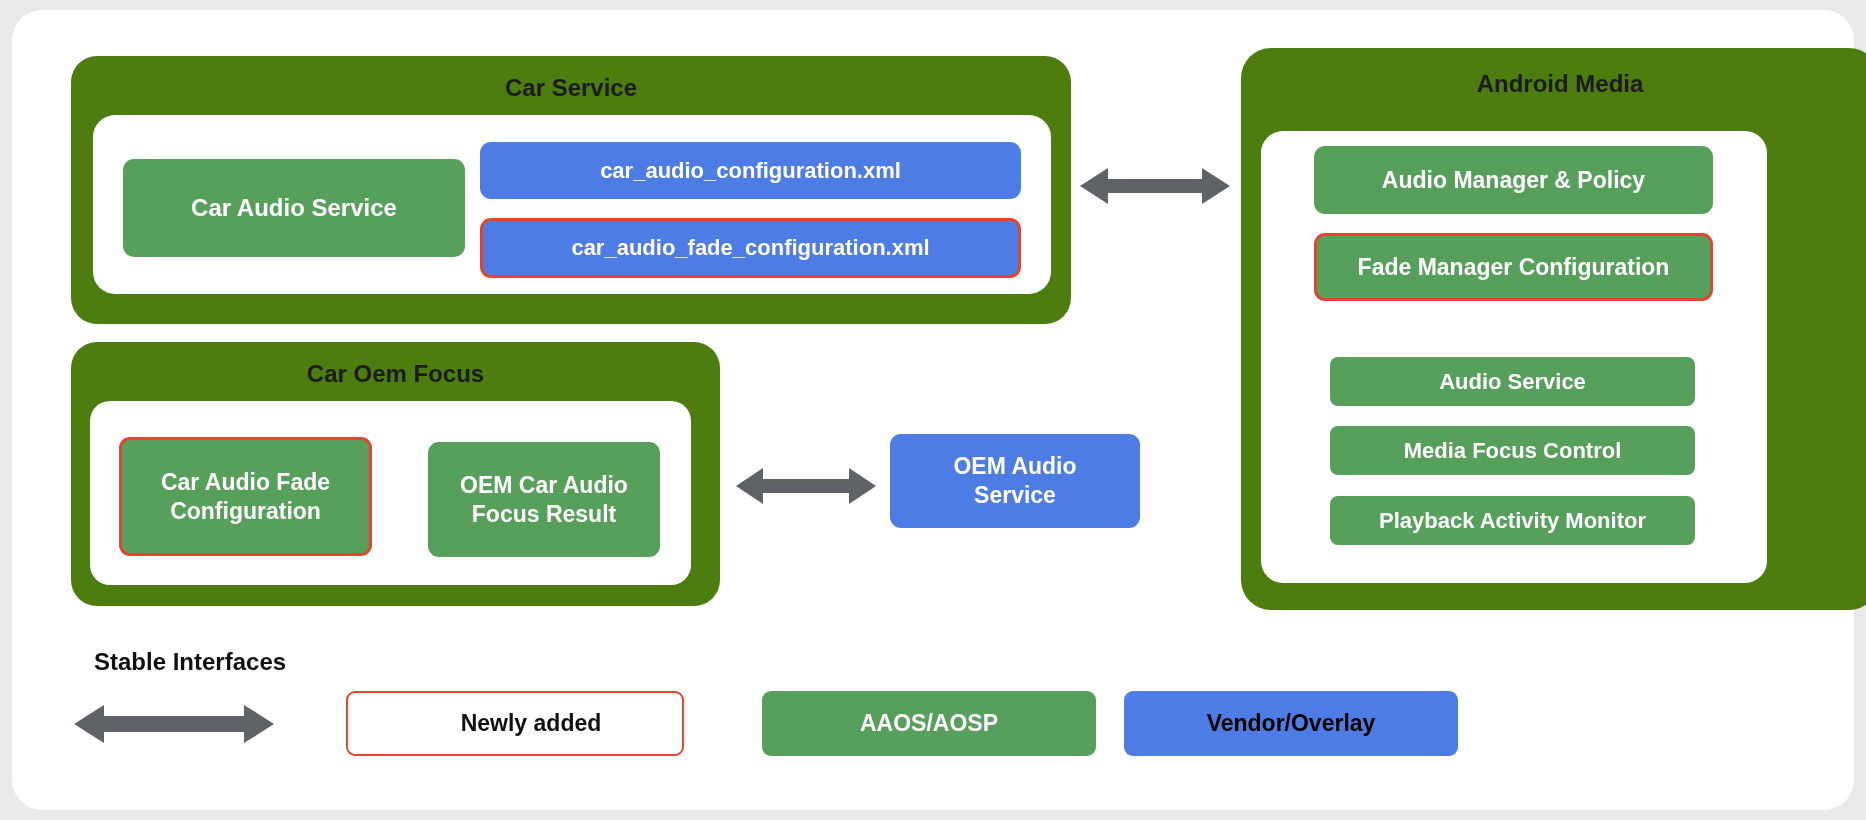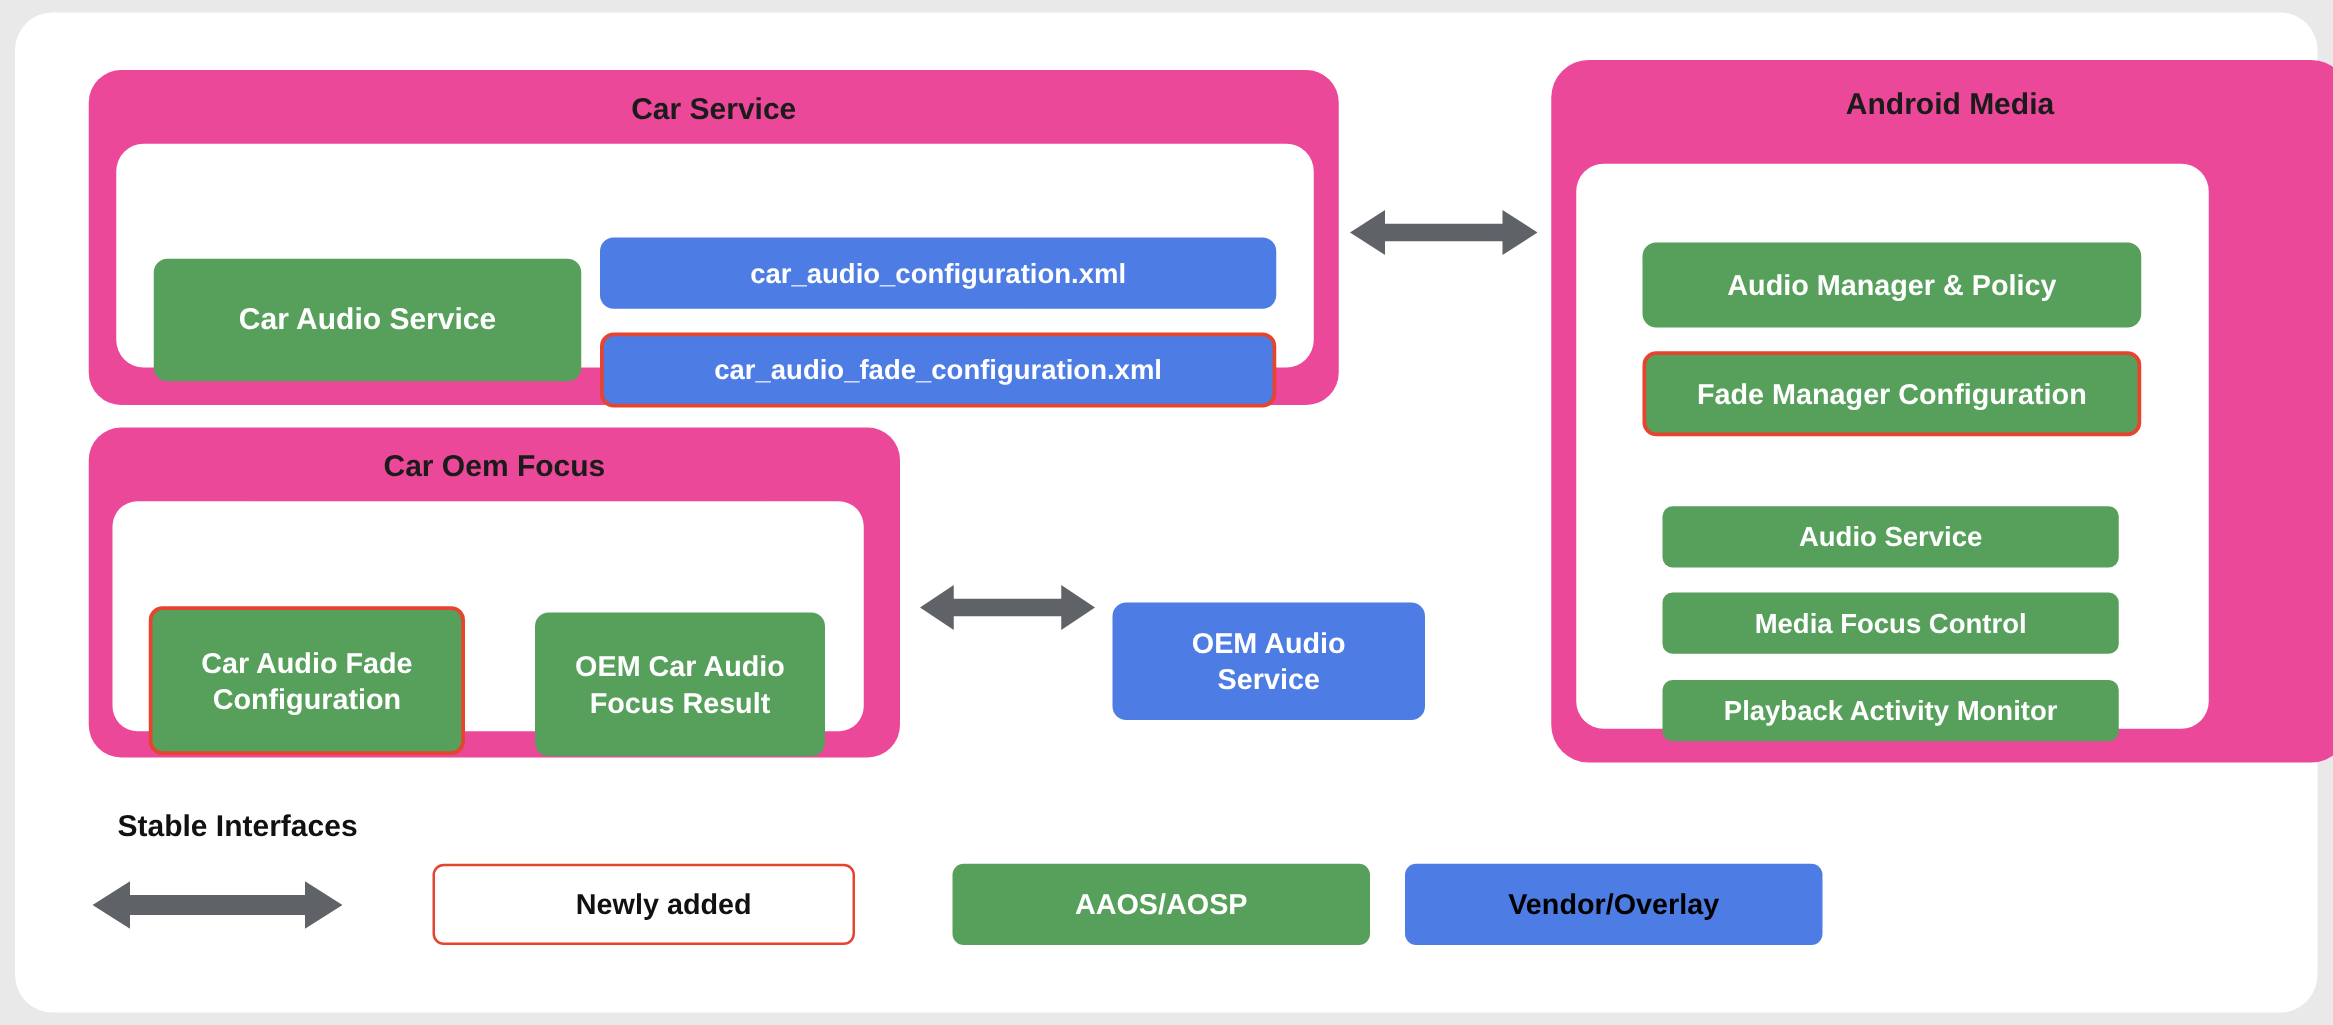--- a/index.html
+++ b/index.html
@@ -13,21 +13,21 @@
   }
   .canvas { position: absolute; left: 0; top: 0; width: 1866px; height: 820px; }
 
   .card {
     position: absolute; left: 12px; top: 10px; width: 1842px; height: 800px;
     background: #ffffff; border-radius: 30px;
   }
 
   .group {
     position: absolute;
-    background: #ec4899;
+    background: #4d7c0f;
     border-radius: 26px;
   }
   .group-title {
     text-align: center;
     font-weight: bold;
     font-size: 24px;
     color: #1b1b1b;
     padding-top: 18px;
   }
   .inner {
@@ -40,21 +40,20 @@
     position: absolute;
     display: flex;
     align-items: center;
     justify-content: center;
     text-align: center;
     color: #ffffff;
     font-weight: bold;
     border-radius: 11px;
     line-height: 1.25;
     box-sizing: border-box;
-    margin-top: 48px;
   }
   .green { background: var(--green, #57a05c); }
   .blue  { background: var(--blue, #4d7ce4); }
   .red-border { border: 3px solid var(--red, #e5452f); }
 
   .arrow-svg { position: absolute; }
 
   .legend-label {
     position: absolute;
     font-weight: bold;

